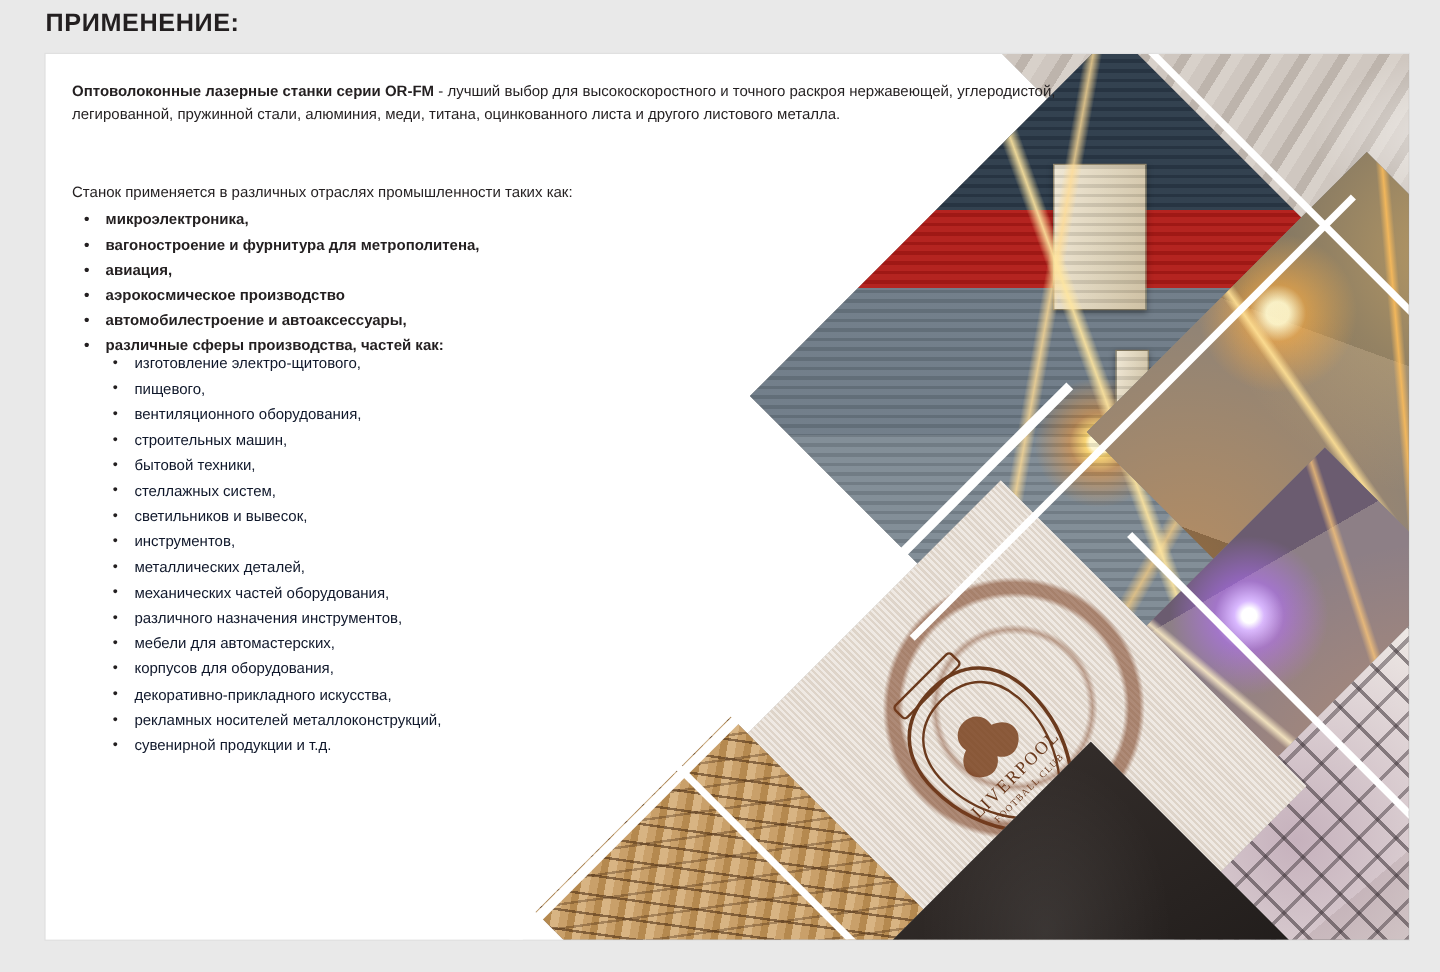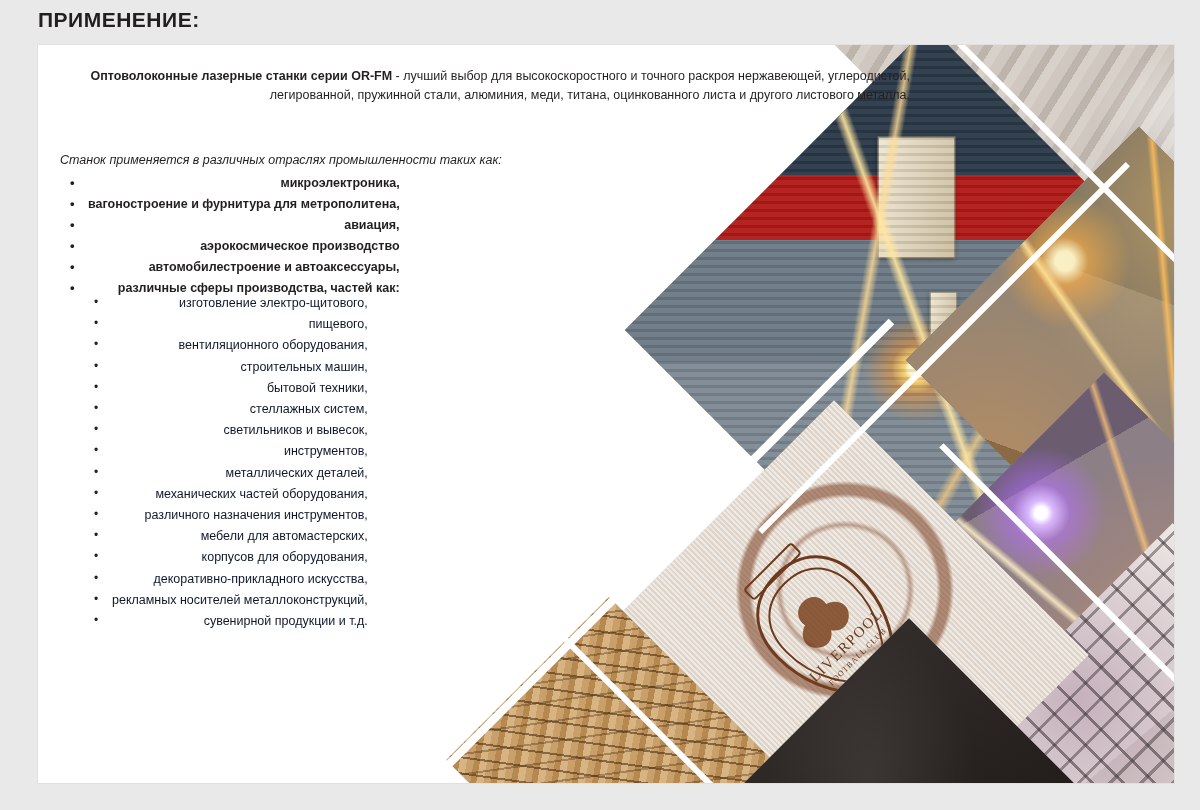--- a/index.html
+++ b/index.html
@@ -32,41 +32,39 @@
   
   .slide {
     position: absolute;
     left: 38px;
     top: 45px;
     width: 1136px;
     height: 738px;
     background: #ffffff;
     overflow: hidden;
     box-shadow: 0 0 0 1px #e0e0e0;
-    text-align: right;
   }
   
   .lead {
     position: absolute;
     left: 22px;
     top: 22px;
     width: 850px;
     font-size: 12.5px;
     line-height: 1.55;
     color: #231f20;
   }
   .lead b { font-weight: bold; }
 
   .intro {
     position: absolute;
     left: 22px;
     top: 108px;
     font-size: 12.5px;
     color: #231f20;
-    font-style: italic;
   }
   .list-a {
     position: absolute;
     left: 22px;
     top: 128px;
     margin: 0;
     padding: 0;
     list-style: none;
   }
   .list-a li {

